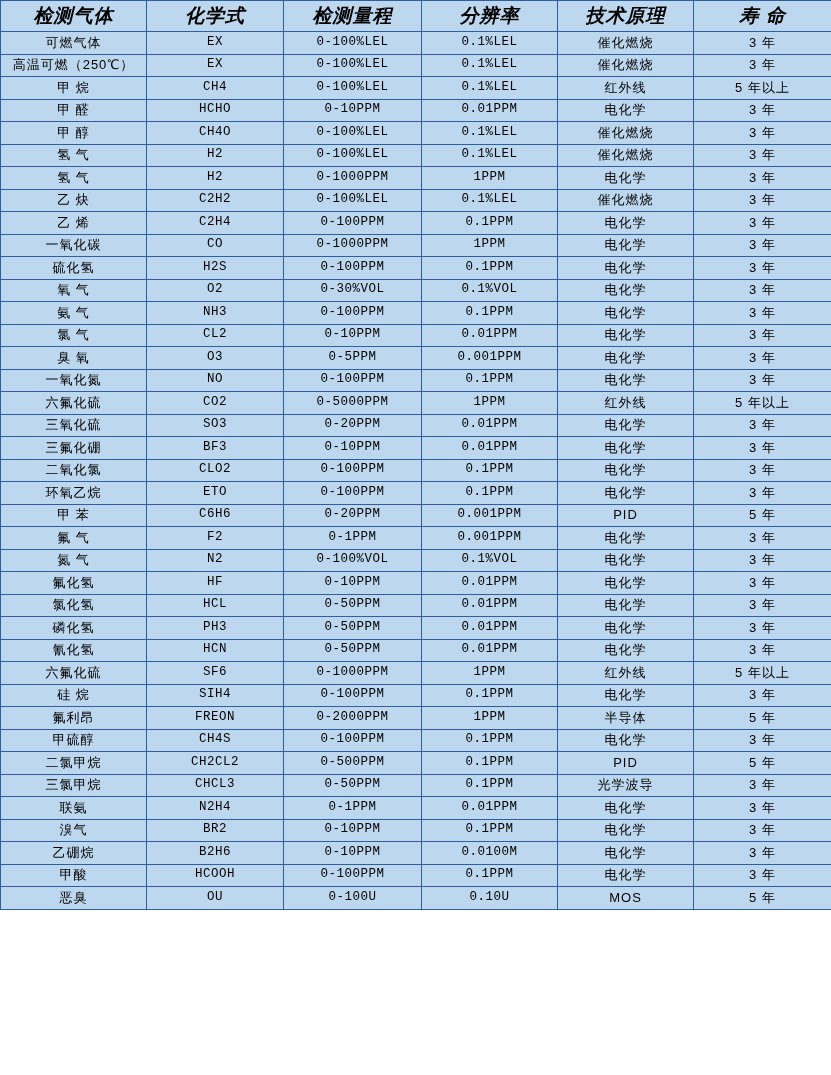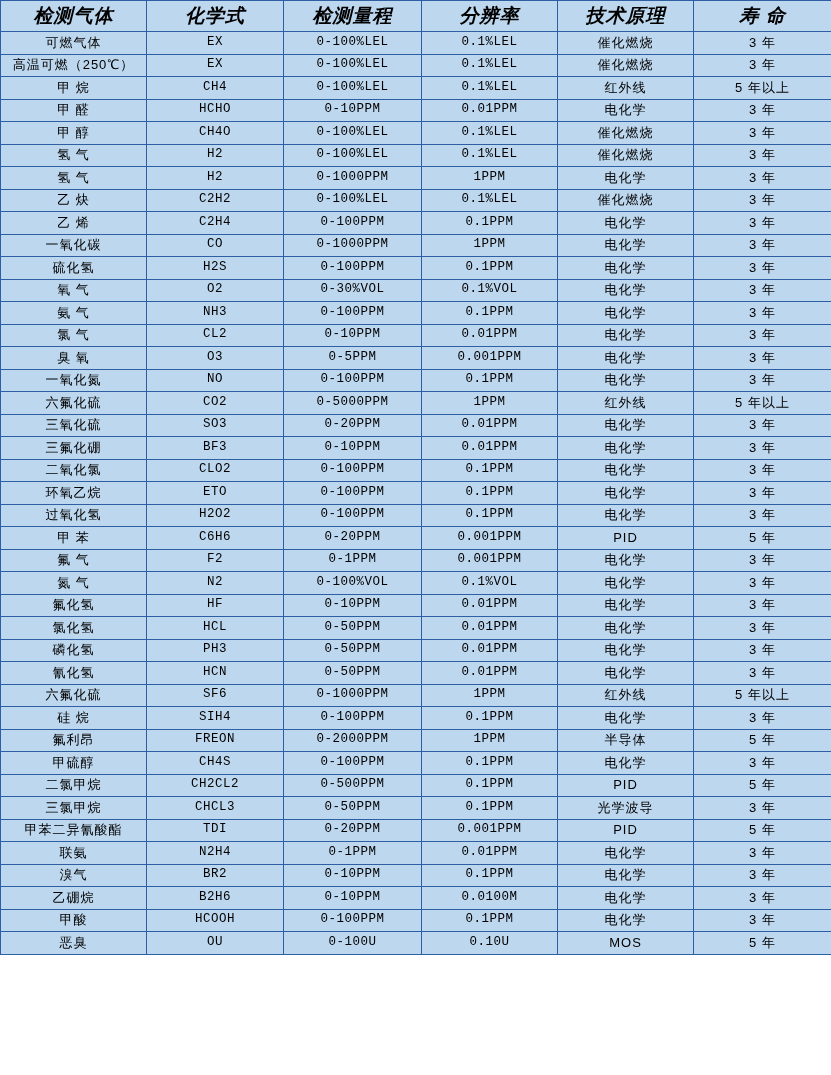--- a/index.html
+++ b/index.html
@@ -248,28 +248,20 @@
         </tr>
         <tr>
           <td class="name">环氧乙烷</td>
           <td class="mono">ETO</td>
           <td class="mono">0-100PPM</td>
           <td class="mono">0.1PPM</td>
           <td class="name">电化学</td>
           <td class="name">3 年</td>
         </tr>
         <tr>
-          <td class="name">过氧化氢</td>
-          <td class="mono">H2O2</td>
-          <td class="mono">0-100PPM</td>
-          <td class="mono">0.1PPM</td>
-          <td class="name">电化学</td>
-          <td class="name">3 年</td>
-        </tr>
-        <tr>
           <td class="name">甲 苯</td>
           <td class="mono">C6H6</td>
           <td class="mono">0-20PPM</td>
           <td class="mono">0.001PPM</td>
           <td class="name">PID</td>
           <td class="name">5 年</td>
         </tr>
         <tr>
           <td class="name">氟 气</td>
           <td class="mono">F2</td>
@@ -360,28 +352,20 @@
         </tr>
         <tr>
           <td class="name">三氯甲烷</td>
           <td class="mono">CHCL3</td>
           <td class="mono">0-50PPM</td>
           <td class="mono">0.1PPM</td>
           <td class="name">光学波导</td>
           <td class="name">3 年</td>
         </tr>
         <tr>
-          <td class="name">甲苯二异氰酸酯</td>
-          <td class="mono">TDI</td>
-          <td class="mono">0-20PPM</td>
-          <td class="mono">0.001PPM</td>
-          <td class="name">PID</td>
-          <td class="name">5 年</td>
-        </tr>
-        <tr>
           <td class="name">联氨</td>
           <td class="mono">N2H4</td>
           <td class="mono">0-1PPM</td>
           <td class="mono">0.01PPM</td>
           <td class="name">电化学</td>
           <td class="name">3 年</td>
         </tr>
         <tr>
           <td class="name">溴气</td>
           <td class="mono">BR2</td>

